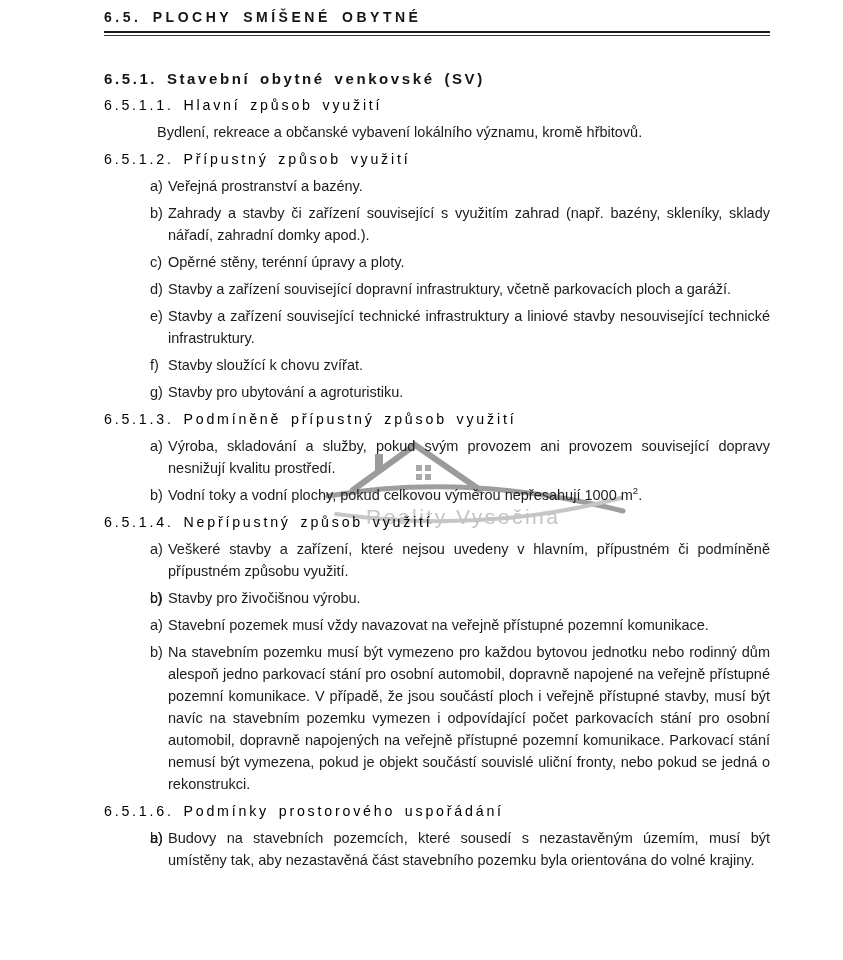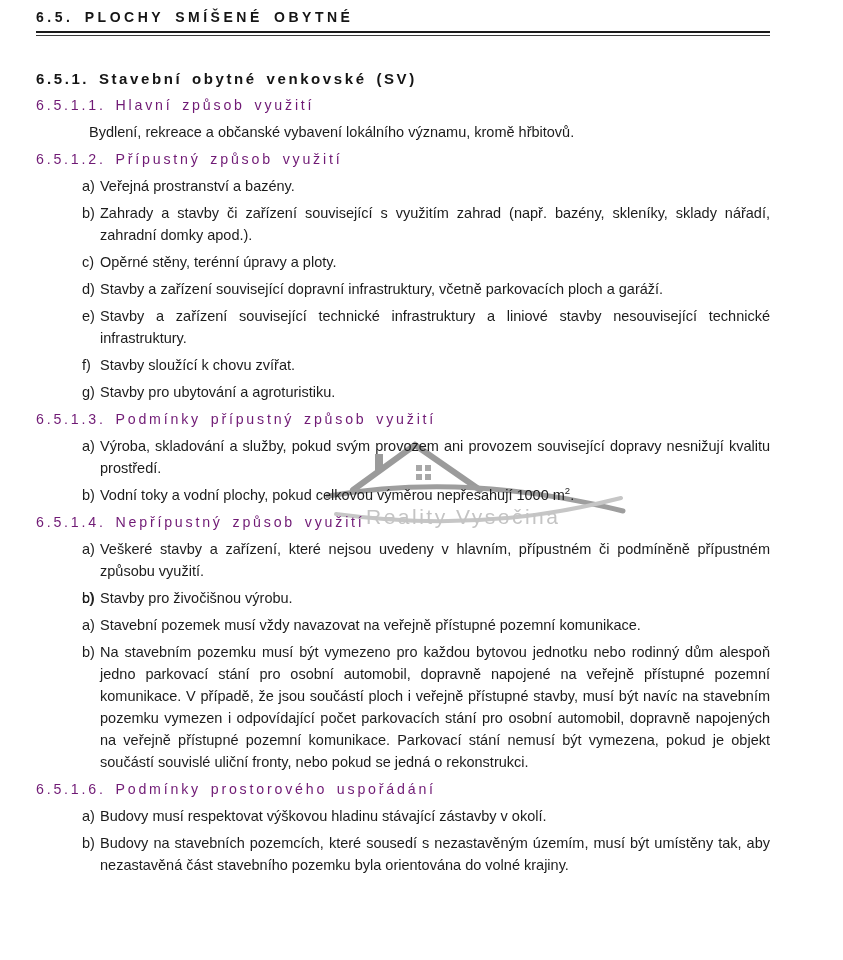--- a/index.html
+++ b/index.html
@@ -8,21 +8,21 @@
     width: 843px;
     height: 960px;
     background: #ffffff;
     overflow: hidden;
     font-family: "Liberation Sans", sans-serif;
     color: #1c1c1c;
   }
   .content {
     position: relative;
     z-index: 1;
-    padding: 6px 73px 0 36px;
+    padding: 6px 73px 0 104px;
   }
   .title {
     margin: 0;
     font-size: 14px;
     font-weight: bold;
     letter-spacing: 3.5px;
     word-spacing: 4px;
     line-height: 22px;
     color: #151515;
   }
@@ -41,21 +41,21 @@
     line-height: 22px;
     color: #151515;
   }
   .sec-heading {
     margin: 4px 0 5px 0;
     font-size: 14.2px;
     font-weight: normal;
     letter-spacing: 2.8px;
     word-spacing: 3px;
     line-height: 22px;
-    color: #701a75;
+    color: #000000;
   }
   .para {
     margin: 3px 0 5px 0;
     padding-left: 53px;
     font-size: 14.5px;
     line-height: 22px;
   }
   .item {
     position: relative;
     margin: 0 0 5px 0;
@@ -131,21 +131,21 @@
     <div class="item">
       <span class="lbl">e)</span><span>Stavby a zařízení související technické infrastruktury a liniové stavby nesouvisející technické infrastruktury.</span>
     </div>
     <div class="item">
       <span class="lbl">f)</span><span>Stavby sloužící k chovu zvířat.</span>
     </div>
     <div class="item">
       <span class="lbl">g)</span><span>Stavby pro ubytování a agroturistiku.</span>
     </div>
 
-    <h3 class="sec-heading">6.5.1.3. Podmínky přípustný způsob využití</h3>
+    <h3 class="sec-heading">6.5.1.3. Podmíněně přípustný způsob využití</h3>
     <div class="item">
       <span class="lbl">a)</span><span>Výroba, skladování a služby, pokud svým provozem ani provozem související dopravy nesnižují kvalitu prostředí.</span>
     </div>
     <div class="item">
       <span class="lbl">b)</span><span><span>Vodní toky a vodní plochy, pokud celkovou výměrou nepřesahují 1000 m</span><sup>2</sup><span>.</span></span>
     </div>
 
     <h3 class="sec-heading">6.5.1.4. Nepřípustný způsob využití</h3>
     <div class="item">
       <span class="lbl">a)</span><span>Veškeré stavby a zařízení, které nejsou uvedeny v hlavním, přípustném či podmíněně přípustném způsobu využití.</span>
@@ -159,20 +159,20 @@
 
     <div class="item">
       <span class="lbl">a)</span><span>Stavební pozemek musí vždy navazovat na veřejně přístupné pozemní komunikace.</span>
     </div>
     <div class="item">
       <span class="lbl">b)</span><span>Na stavebním pozemku musí být vymezeno pro každou bytovou jednotku nebo rodinný dům alespoň jedno parkovací stání pro osobní automobil, dopravně napojené na veřejně přístupné pozemní komunikace. V případě, že jsou součástí ploch i veřejně přístupné stavby, musí být navíc na stavebním pozemku vymezen i odpovídající počet parkovacích stání pro osobní automobil, dopravně napojených na veřejně přístupné pozemní komunikace. Parkovací stání nemusí být vymezena, pokud je objekt součástí souvislé uliční fronty, nebo pokud se jedná o rekonstrukci.</span>
     </div>
 
     <h3 class="sec-heading">6.5.1.6. Podmínky prostorového uspořádání</h3>
     <div class="item">
-      <span class="lbl">a)</span><span>Budovy musí respektovat výškovou hladinu stávající zástavby v okolí.</span>
+      <span class="lbl">a)</span>
     </div>
     <div class="item">
       <span class="lbl">b)</span><span>Budovy na stavebních pozemcích, které sousedí s nezastavěným územím, musí být umístěny tak, aby nezastavěná část stavebního pozemku byla orientována do volné krajiny.</span>
     </div>
 
   </div>
 </div>
 
 </body></html>

